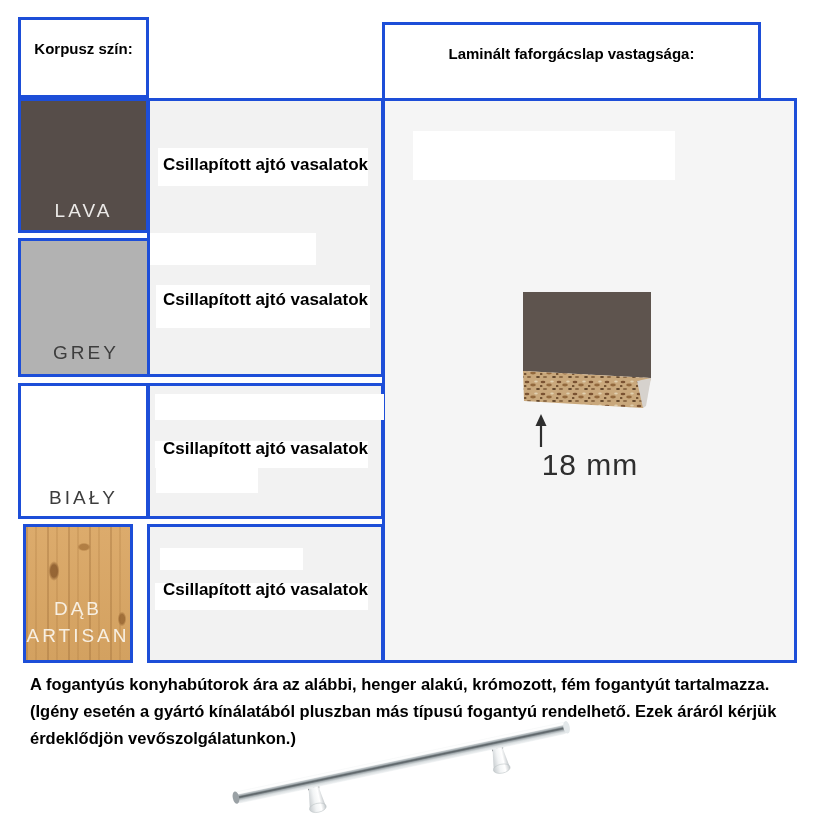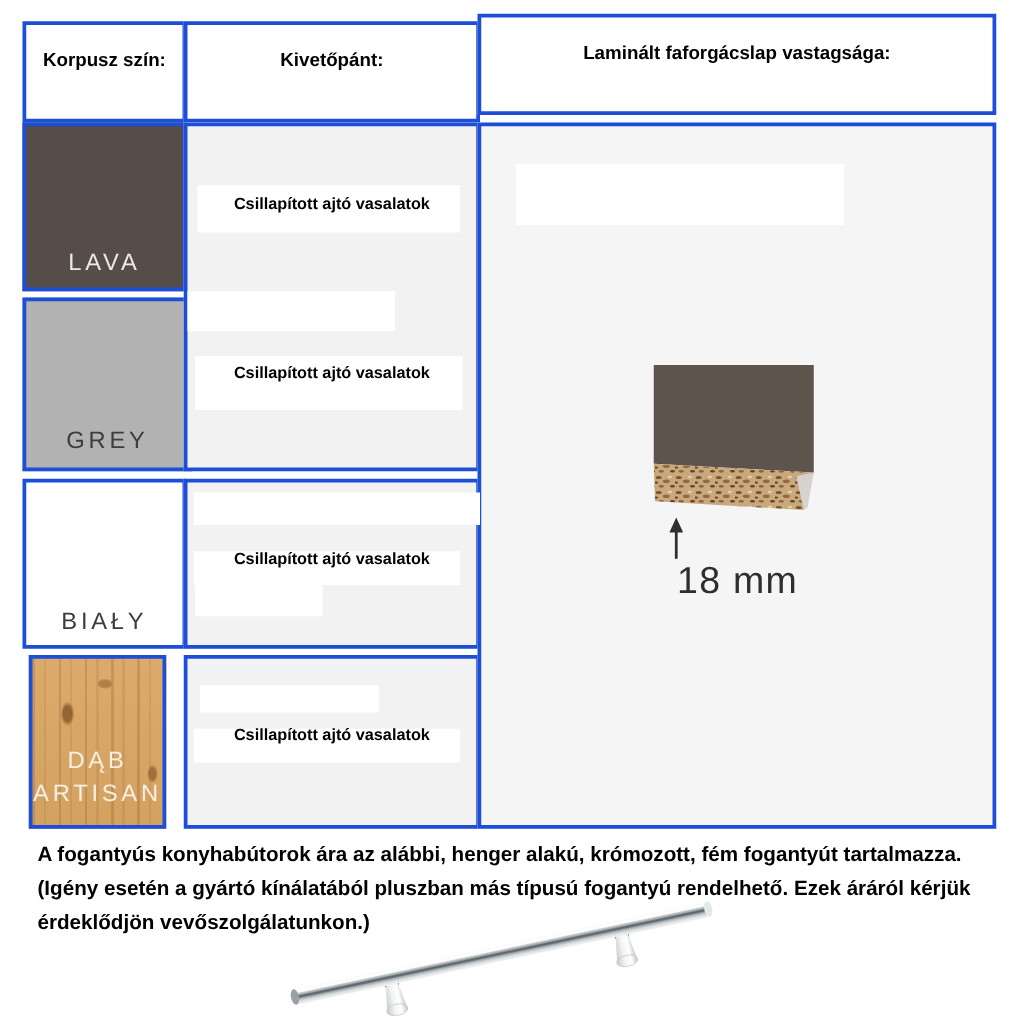--- a/index.html
+++ b/index.html
@@ -15,21 +15,21 @@
   .hdr-label{
     position:absolute;left:0;right:0;top:20px;text-align:center;
     font-weight:bold;font-size:15px;color:#000;
   }
   .swatch-label{
     position:absolute;left:0;right:0;text-align:center;
     font-size:19px;letter-spacing:3px;font-weight:normal;
   }
   .hinge-text{
     position:absolute;left:0;right:0;text-align:center;
-    font-weight:bold;font-size:13px;color:#000;z-index:3;
+    font-weight:bold;font-size:17px;color:#000;z-index:3;
   }
   .patch{position:absolute;background:#ffffff;z-index:1;}
   .lava-bg{background:#564d49;}
   .grey-bg{background:#b2b2b2;}
   .bialy-bg{background:#ffffff;}
   .wood-bg{
     background-color:#d8a766;
     background-image:
       radial-gradient(ellipse 9px 16px at 28px 44px, rgba(138,90,44,.85) 0 38%, rgba(138,90,44,0) 62%),
       radial-gradient(ellipse 7px 12px at 96px 92px, rgba(149,99,47,.8) 0 38%, rgba(149,99,47,0) 62%),
@@ -50,24 +50,21 @@
   svg{position:absolute;}
 </style>
 </head>
 <body>
 
 <div id="canvas">
 
   <div class="cell" style="left:18px;top:17px;width:131px;height:81px;">
     <div class="hdr-label">Korpusz szín:</div>
   </div>
-  <div class="cell" style="left:147px;top:17px;width:237px;height:81px;">
-    <div class="hdr-label">Kivetőpánt:</div>
-  </div>
-  <div class="cell" style="left:382px;top:11px;width:415px;height:81px;padding-left:16px;">
+  <div class="cell" style="left:382px;top:22px;width:379px;height:81px;padding-left:16px;">
     <div class="hdr-label">Laminált faforgácslap vastagsága:</div>
   </div>
 
   <div class="cell lava-bg" style="left:18px;top:98px;width:131px;height:135px;">
     <div class="swatch-label" style="bottom:8px;color:#eceae8;margin-top:45px;">LAVA</div>
   </div>
   <div class="cell grey-bg" style="left:18px;top:238px;width:136px;height:139px;">
     <div class="swatch-label" style="bottom:10px;color:#3d3d3d;">GREY</div>
   </div>
   <div class="cell bialy-bg" style="left:18px;top:383px;width:131px;height:136px;">

